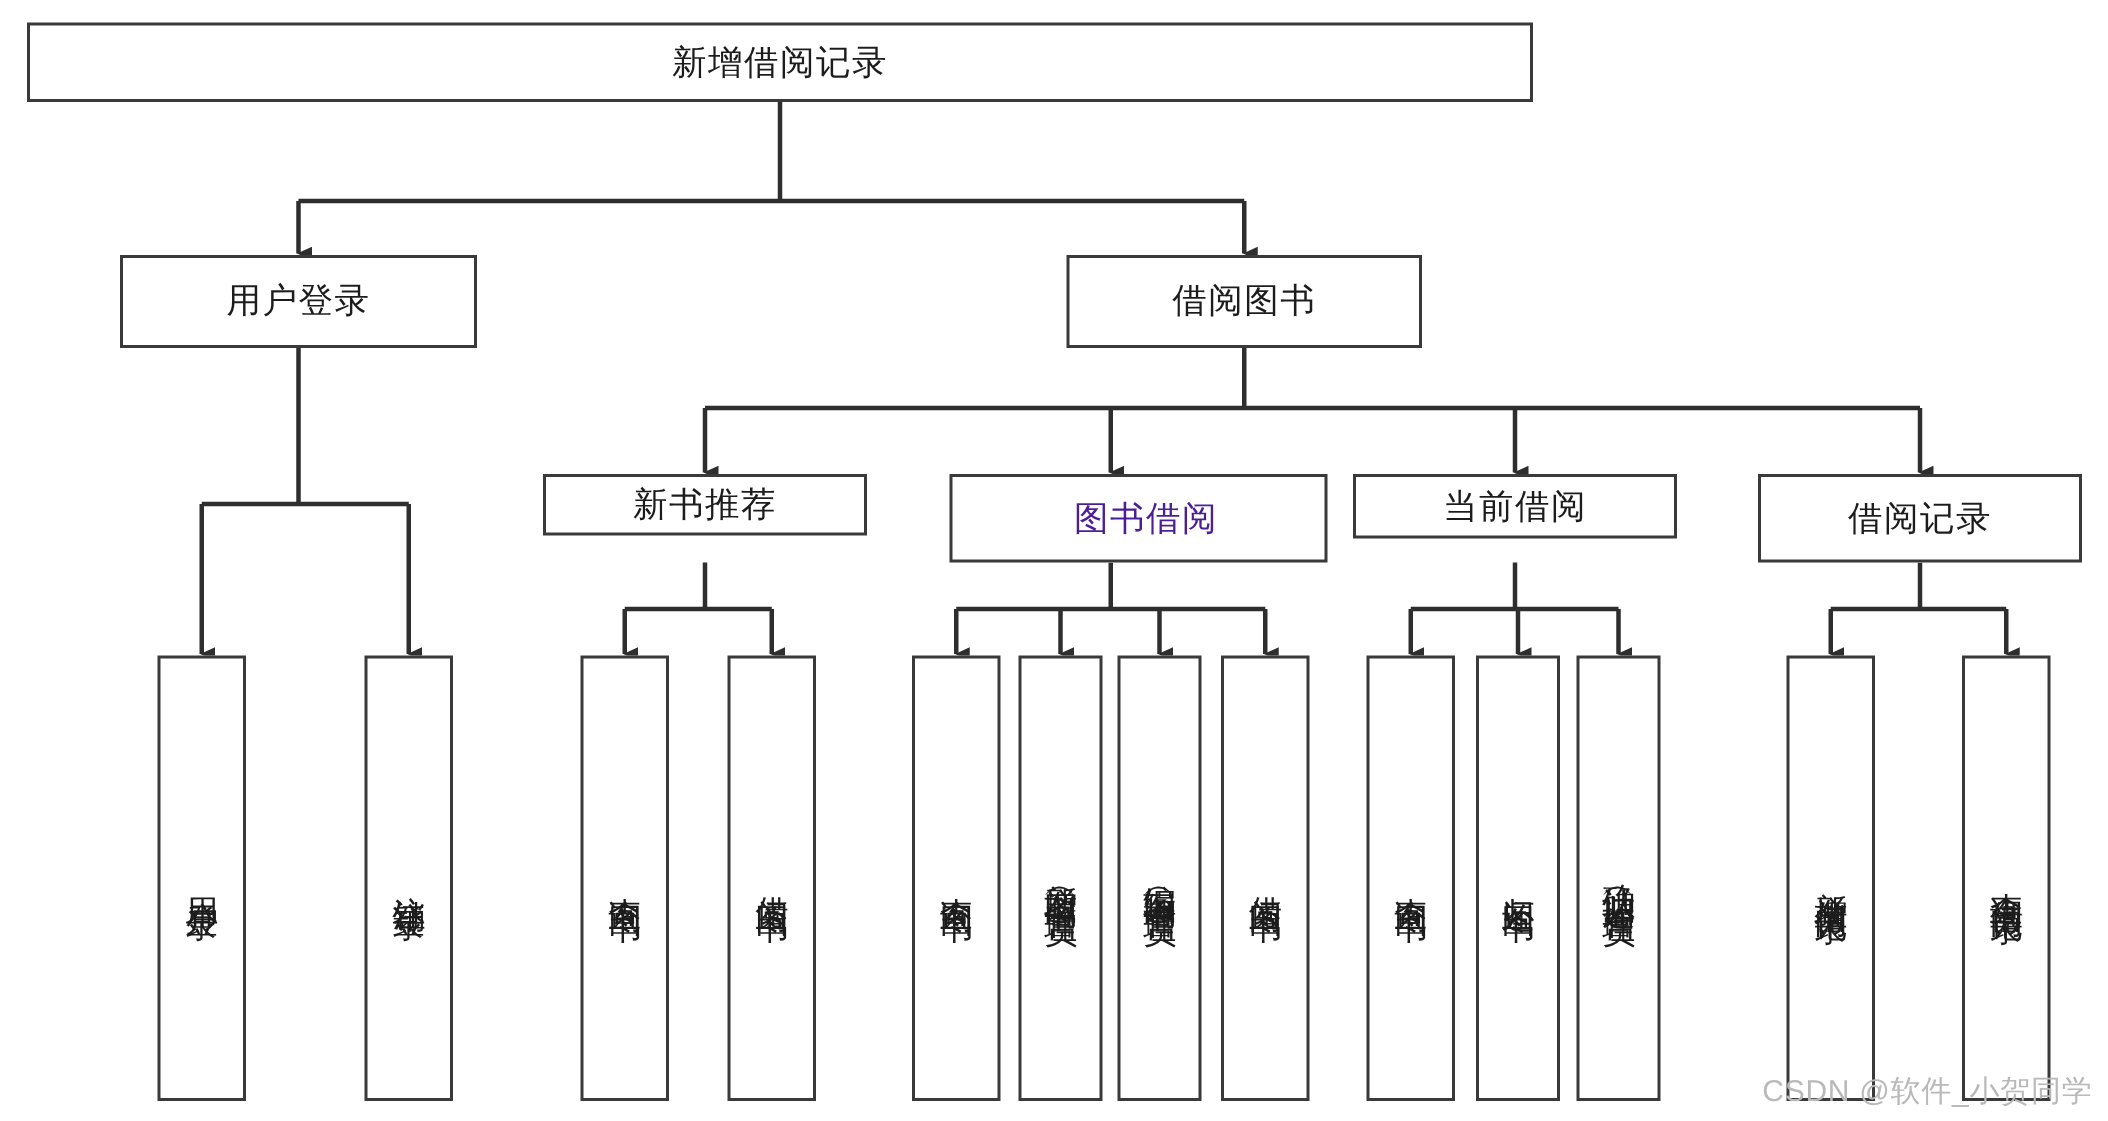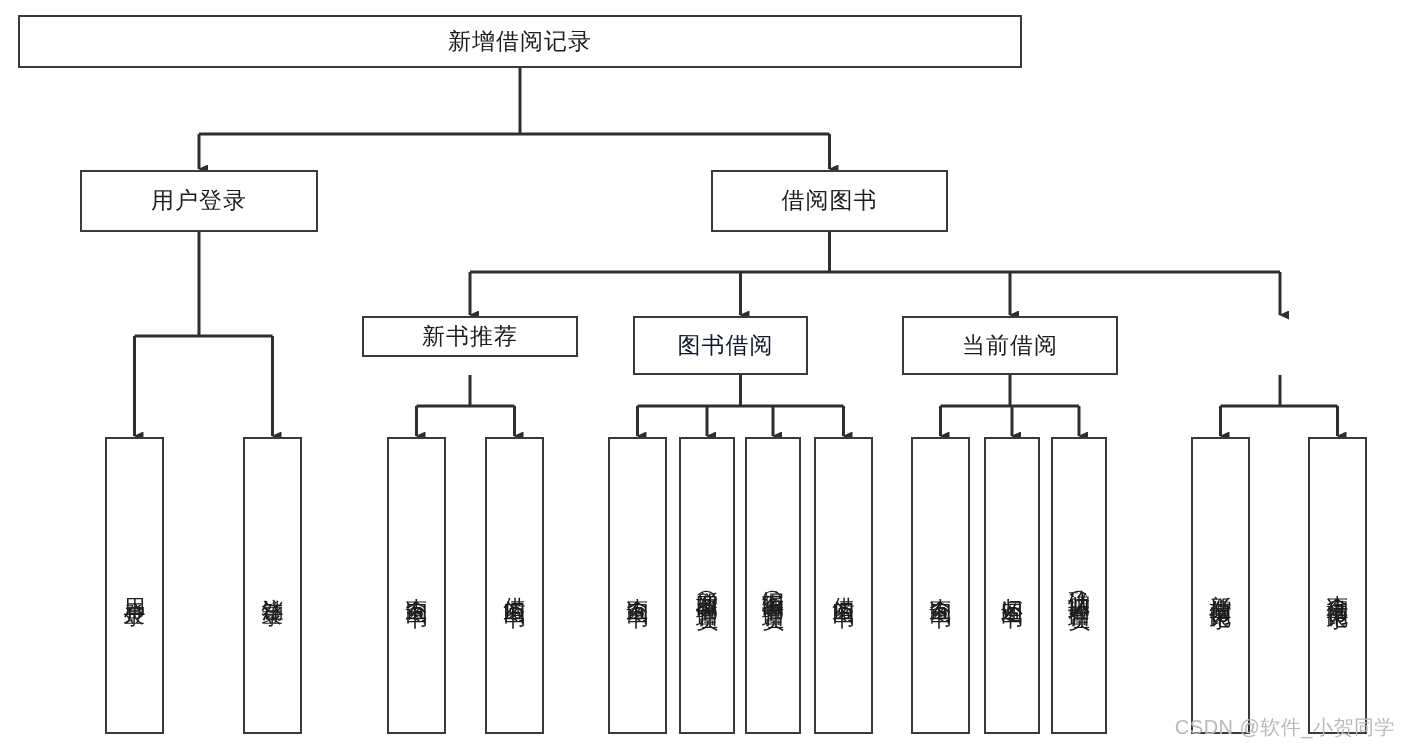--- a/index.html
+++ b/index.html
@@ -123,25 +123,28 @@
   <div class="node node-h" id="n-user-login" style="left: 80px; top: 170px; width: 238px; height: 62px; border-color: rgb(58, 58, 58); background: rgb(255, 255, 255); color: rgb(28, 28, 28);">
     <span>用户登录</span>
   </div>
   <div class="node node-h" id="n-book-manage" style="left: 711px; top: 170px; width: 237px; height: 62px; border-color: rgb(58, 58, 58); background: rgb(255, 255, 255); color: rgb(28, 28, 28);">
     <span>借阅图书</span>
   </div>
 
   <div class="node node-h" id="n-new-book-rec" style="left: 362px; top: 316px; width: 216px; height: 41px; border-color: rgb(58, 58, 58); background: rgb(255, 255, 255); color: rgb(28, 28, 28);">
     <span>新书推荐</span>
   </div>
-  <div class="node node-h" id="n-book-borrow" style="left: 633px; top: 316px; width: 175px; height: 59px; border-color: rgb(58, 58, 58); background: rgb(255, 255, 255); color: #0f172a; padding-left: 10px;">
+  <div class="node node-h" id="n-book-borrow" style="left: 633px; top: 316px; width: 252px; height: 59px; border-color: rgb(58, 58, 58); background: rgb(255, 255, 255); color: #4c1d95; padding-left: 10px;">
     <span>图书借阅</span>
   </div>
-  <div class="node node-h" id="n-current-borrow" style="left: 902px; top: 316px; width: 216px; height: 59px; border-color: rgb(58, 58, 58); background: rgb(255, 255, 255); color: rgb(28, 28, 28);">
+  <div class="node node-h" id="n-current-borrow" style="left: 902px; top: 316px; width: 216px; height: 43px; border-color: rgb(58, 58, 58); background: rgb(255, 255, 255); color: rgb(28, 28, 28);">
     <span>当前借阅</span>
+  </div>
+  <div class="node node-h" id="n-borrow-record" style="left: 1172px; top: 316px; width: 216px; height: 59px; border-color: rgb(58, 58, 58); background: rgb(255, 255, 255); color: rgb(28, 28, 28);">
+    <span>借阅记录</span>
   </div>
 
   <div class="node node-v" id="n-leaf-user-login" style="left: 105px; top: 437px; width: 59px; height: 297px; border-color: rgb(58, 58, 58); background: rgb(255, 255, 255); color: rgb(28, 28, 28);">
     <span class="vlabel">用户登录</span>
   </div>
   <div class="node node-v" id="n-leaf-user-logout" style="left: 243px; top: 437px; width: 59px; height: 297px; border-color: rgb(58, 58, 58); background: rgb(255, 255, 255); color: rgb(28, 28, 28);">
     <span class="vlabel">注销登录</span>
   </div>
   <div class="node node-v" id="n-leaf-query-book-1" style="left: 387px; top: 437px; width: 59px; height: 297px; border-color: rgb(58, 58, 58); background: rgb(255, 255, 255); color: rgb(28, 28, 28);">
     <span class="vlabel">查询图书</span>

